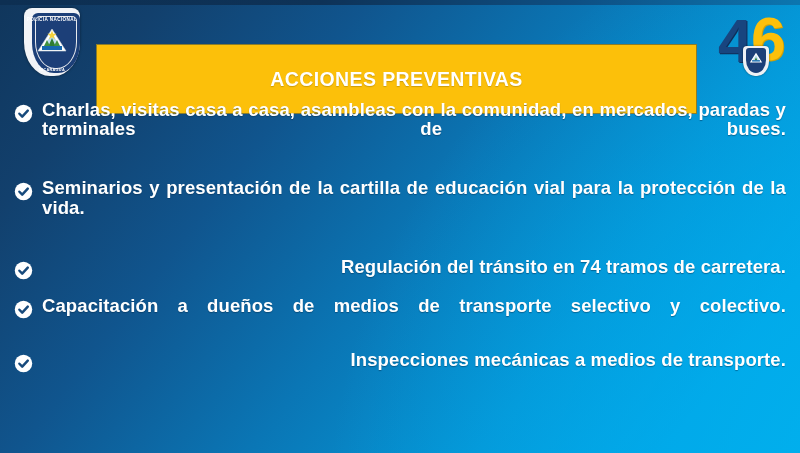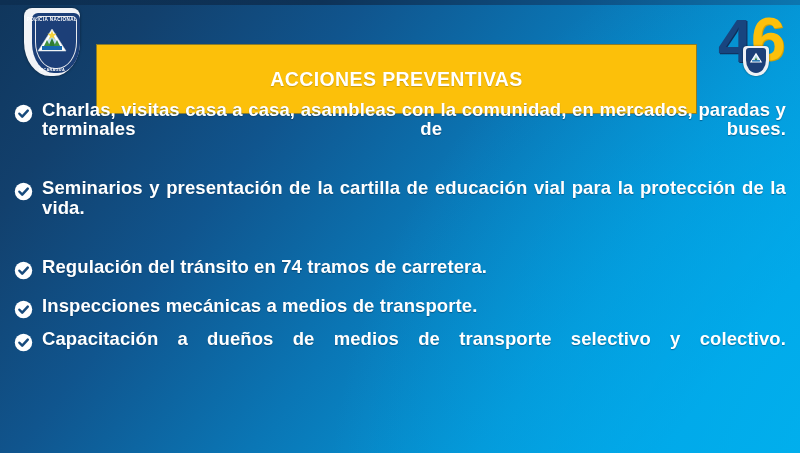--- a/index.html
+++ b/index.html
@@ -178,20 +178,21 @@
     margin-right: 9px;
   }
   .bullet-text {
     flex: 1 1 auto;
     color: #ffffff;
     font-weight: bold;
     font-size: 18.5px;
     line-height: 1.05;
     letter-spacing: 0.1px;
     text-shadow: 0 1px 1px rgba(0,40,70,0.45);
+    text-align: right;
   }
   .bullet-item.justify .bullet-text { text-align: justify; }
   .bullet-item.justify .bullet-text::after {
     content: "";
     display: inline-block;
     width: 100%;
   }
   .sp-lg { margin-bottom: 20px; }
   .sp-md { margin-bottom: 16px; }
   .sp-sm { margin-bottom: 10px; }
@@ -259,30 +260,30 @@
 
 
     <div class="bullet-item sp-md">
       <svg class="bullet-icon" viewBox="0 0 24 24">
         <circle cx="12" cy="12" r="11" fill="#ffffff"></circle>
         <path d="M6.8 12.3 L10.4 16 L17.4 8.3" stroke="#174a7c" stroke-width="3.1" fill="none" stroke-linecap="round" stroke-linejoin="round"></path>
       </svg>
       <div class="bullet-text">Regulación del tránsito en 74 tramos de carretera.</div>
     </div>
 
+    <div class="bullet-item justify sp-md">
+      <svg class="bullet-icon" viewBox="0 0 24 24">
+        <circle cx="12" cy="12" r="11" fill="#ffffff"></circle>
+        <path d="M6.8 12.3 L10.4 16 L17.4 8.3" stroke="#174a7c" stroke-width="3.1" fill="none" stroke-linecap="round" stroke-linejoin="round"></path>
+      </svg>
+      <div class="bullet-text"> Capacitación a dueños de medios de transporte selectivo y colectivo.</div>
+    </div>
+
     <div class="bullet-item sp-sm">
       <svg class="bullet-icon" viewBox="0 0 24 24">
         <circle cx="12" cy="12" r="11" fill="#ffffff"></circle>
         <path d="M6.8 12.3 L10.4 16 L17.4 8.3" stroke="#174a7c" stroke-width="3.1" fill="none" stroke-linecap="round" stroke-linejoin="round"></path>
       </svg>
       <div class="bullet-text">Inspecciones mecánicas a medios de transporte.</div>
     </div>
 
-    <div class="bullet-item justify sp-md">
-      <svg class="bullet-icon" viewBox="0 0 24 24">
-        <circle cx="12" cy="12" r="11" fill="#ffffff"></circle>
-        <path d="M6.8 12.3 L10.4 16 L17.4 8.3" stroke="#174a7c" stroke-width="3.1" fill="none" stroke-linecap="round" stroke-linejoin="round"></path>
-      </svg>
-      <div class="bullet-text"> Capacitación a dueños de medios de transporte selectivo y colectivo.</div>
-    </div>
-
   </div>
 </div>
 
 </body></html>

